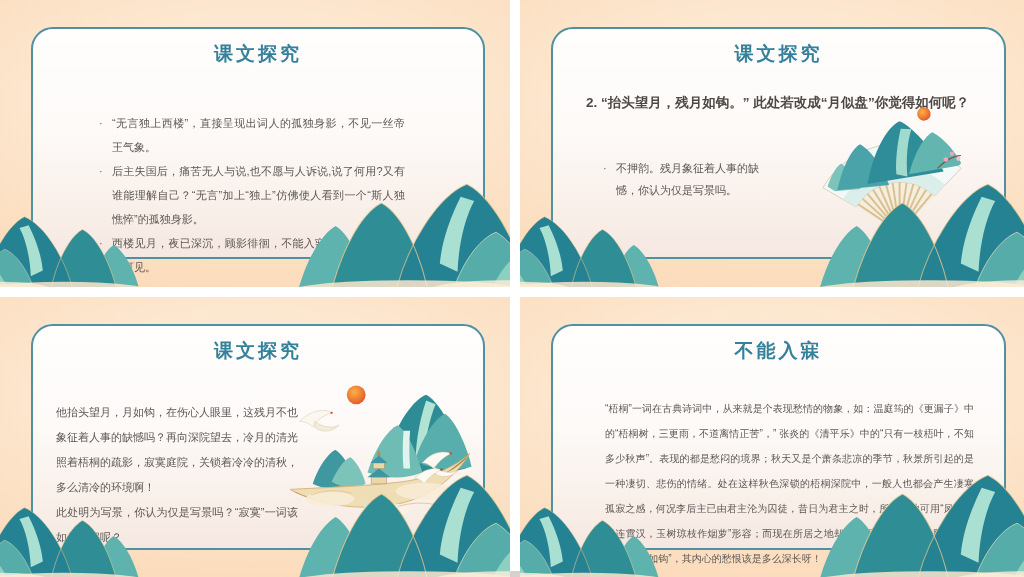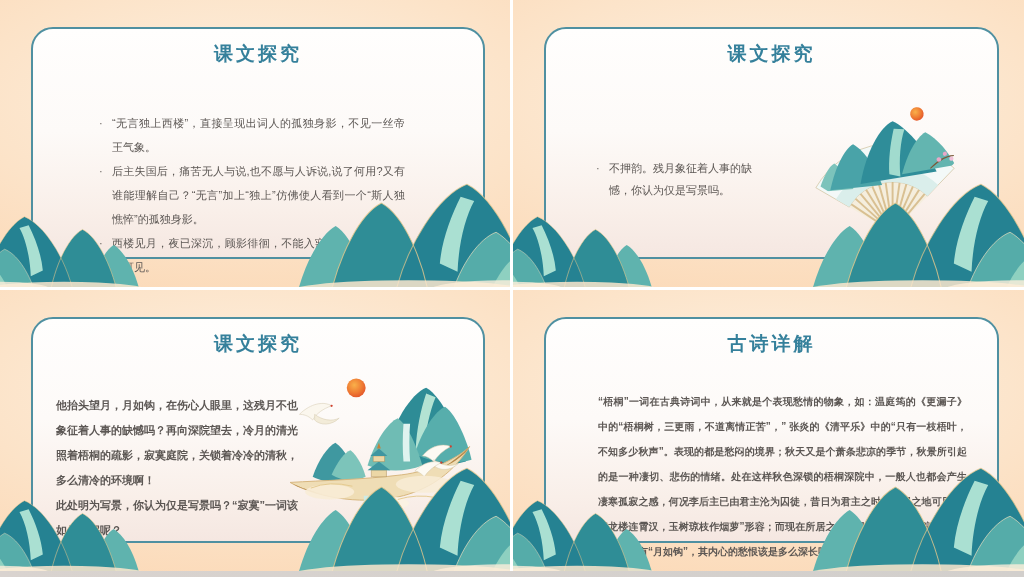--- a/index.html
+++ b/index.html
@@ -6,21 +6,21 @@
   html, body {
     width: 1024px; height: 577px; overflow: hidden;
     background: #ffffff;
     font-family: "Liberation Sans", "DejaVu Sans", sans-serif;
   }
   .deck {
     width: 884px; height: 571px;
     display: grid;
     grid-template-columns: 510px 511px;
     grid-template-rows: 287px 281px;
-    gap: 3px;
+    gap: 10px;
     background: #ffffff;
   }
   .slide {
     position: relative; overflow: hidden;
     background: radial-gradient(140% 110% at 50% 35%,
       #fdf0e0 0%, #fce3c8 40%, #fbd6b2 75%, #f9cfa6 100%);
   }
   .card {
     position: absolute; left: 31px; right: 25px; top: 27px; bottom: 28px;
     border: 2px solid #4f90a1; border-radius: 22px;
@@ -38,21 +38,21 @@
   .bullets { position: absolute; list-style: none; color: #5c5754; }
   .bullets li { position: relative; padding-left: 15px; }
   .bullets .mk { position: absolute; left: 2px; top: 0; color: #6b6662; }
   .s1 .bullets { left: 64px; top: 82px; width: 308px; font-size: 11px; line-height: 24px; text-align: justify; }
   .s2 .question {
     position: absolute; left: 33px; right: 12px; top: 64px;
     font-size: 13.5px; line-height: 20px; font-weight: bold; color: #4d4a45;
   }
   .s2 .bullets { left: 48px; top: 128px; width: 172px; font-size: 11px; line-height: 22px; }
   .fan { position: absolute; right: 4px; top: 74px; width: 212px; height: 154px; }
-  .paras p { margin: 0; font-weight: bold; }
+  .paras p { margin: 0; }
   .s3 .paras {
     position: absolute; left: 23px; top: 74px; width: 242px;
     font-size: 11px; line-height: 25px; color: #5c5754; text-align: justify;
   }
   .landscape { position: absolute; right: 2px; top: 38px; width: 208px; height: 196px; }
   .s4 .paras {
     position: absolute; left: 52px; right: 30px; top: 70px;
     font-size: 10px; line-height: 25px; color: #5c5754; text-align: justify;
   }
   .bottom-bar { width: 1024px; height: 6px; background: linear-gradient(90deg, #d9d3cf, #d2cfcc); }
@@ -108,20 +108,21 @@
         <use href="#mtn-cluster"></use>
       </svg>
     <svg class="mtn mtn-br" viewBox="0 0 240 140">
         <use href="#mtn-cluster"></use>
       </svg>
   </div>
 
   <div class="slide s2">
     <div class="card">
       <div class="slide-title">课文探究</div>
+      <div class="question">2. “抬头望月，残月如钩。” 此处若改成“月似盘”你觉得如何呢？</div>
       <ul class="bullets">
         <li>
           <span class="mk">·</span>
           <span>不押韵。残月象征着人事的缺憾，你认为仅是写景吗。</span>
         </li>
       </ul>
       <svg class="fan" viewBox="0 0 220 155">
         <defs>
           <clipPath id="fanclip">
               <path d="M110,132 L25,60 L25,-10 L195,-10 L195,60 Z"></path>
@@ -228,21 +229,21 @@
     <svg class="mtn mtn-bl" viewBox="0 0 240 140">
         <use href="#mtn-cluster"></use>
       </svg>
     <svg class="mtn mtn-br" viewBox="0 0 240 140">
         <use href="#mtn-cluster"></use>
       </svg>
   </div>
 
   <div class="slide s4">
     <div class="card">
-      <div class="slide-title">古诗详解</div>
+      <div class="slide-title">不能入寐</div>
       <div class="paras">
         <p>“梧桐”一词在古典诗词中，从来就是个表现愁情的物象，如：温庭筠的《更漏子》中的“梧桐树，三更雨，不道离情正苦”，” 张炎的《清平乐》中的“只有一枝梧叶，不知多少秋声”。表现的都是愁闷的境界；秋天又是个萧条悲凉的季节，秋景所引起的是一种凄切、悲伤的情绪。处在这样秋色深锁的梧桐深院中，一般人也都会产生凄寒孤寂之感，何况李后主已由君主沦为囚徒，昔日为君主之时，所居之地可用“凤阁龙楼连霄汉，玉树琼枝作烟萝”形容；而现在所居之地却是“寂寞梧桐深院”，陪伴他的也只有“月如钩”，其内心的愁恨该是多么深长呀！</p>
       </div>
     </div>
     <svg class="mtn mtn-bl" viewBox="0 0 240 140">
         <use href="#mtn-cluster"></use>
       </svg>
     <svg class="mtn mtn-br" viewBox="0 0 240 140">
         <use href="#mtn-cluster"></use>
       </svg>

